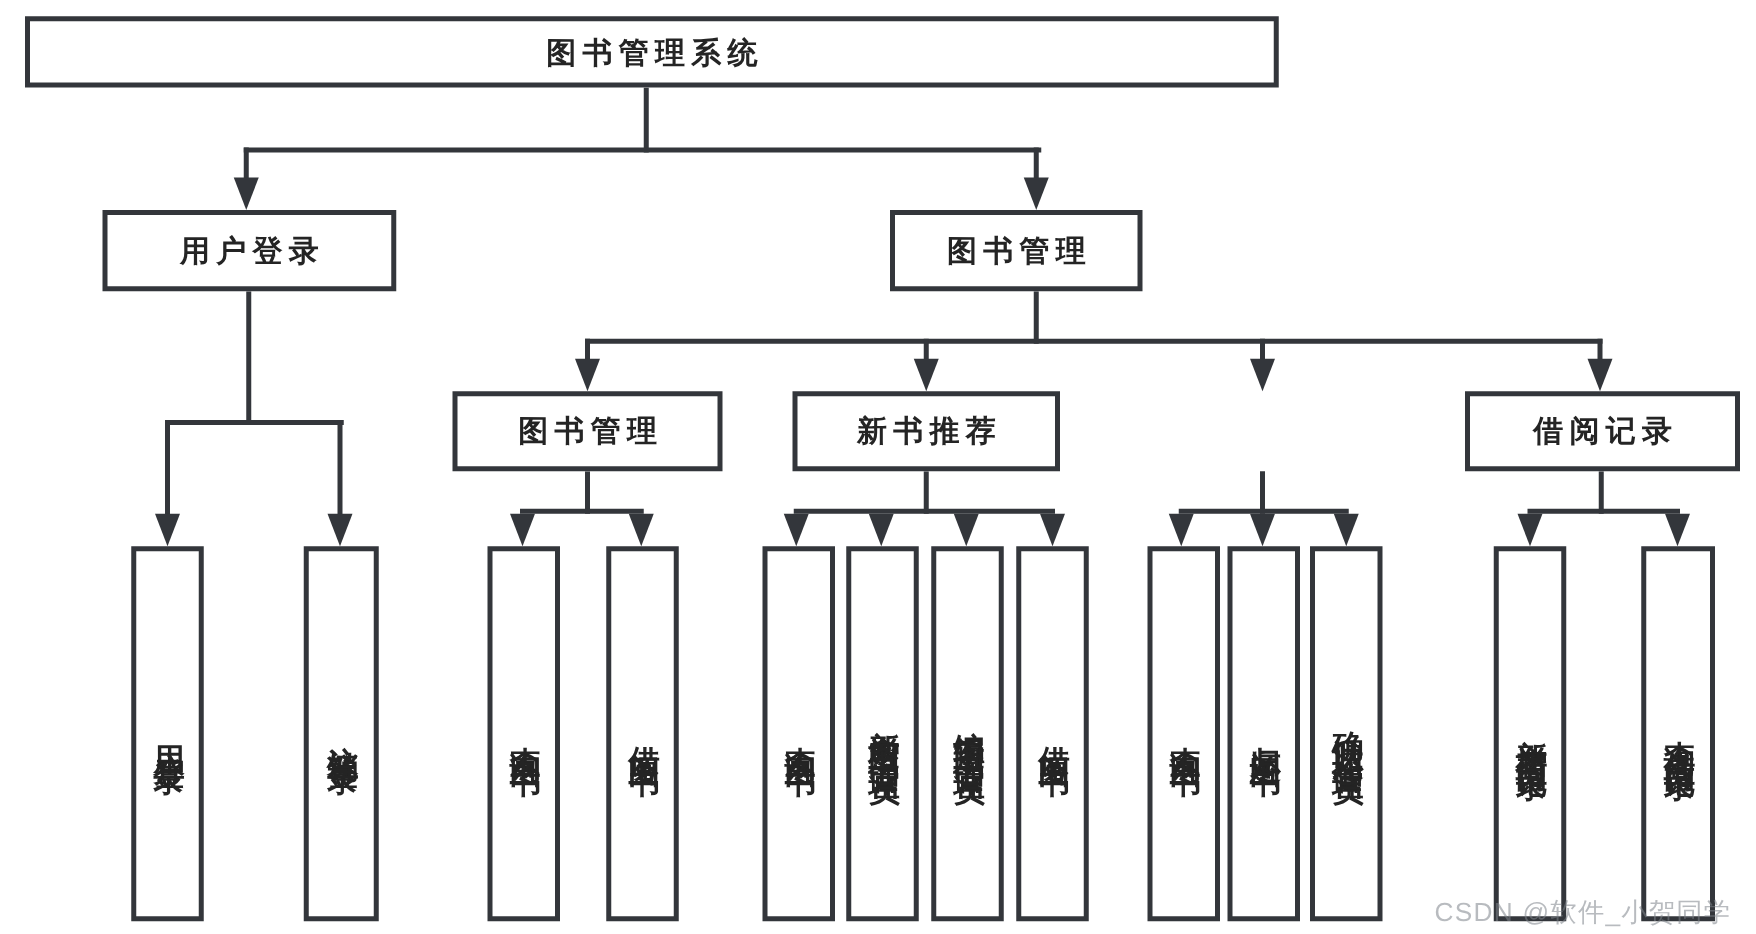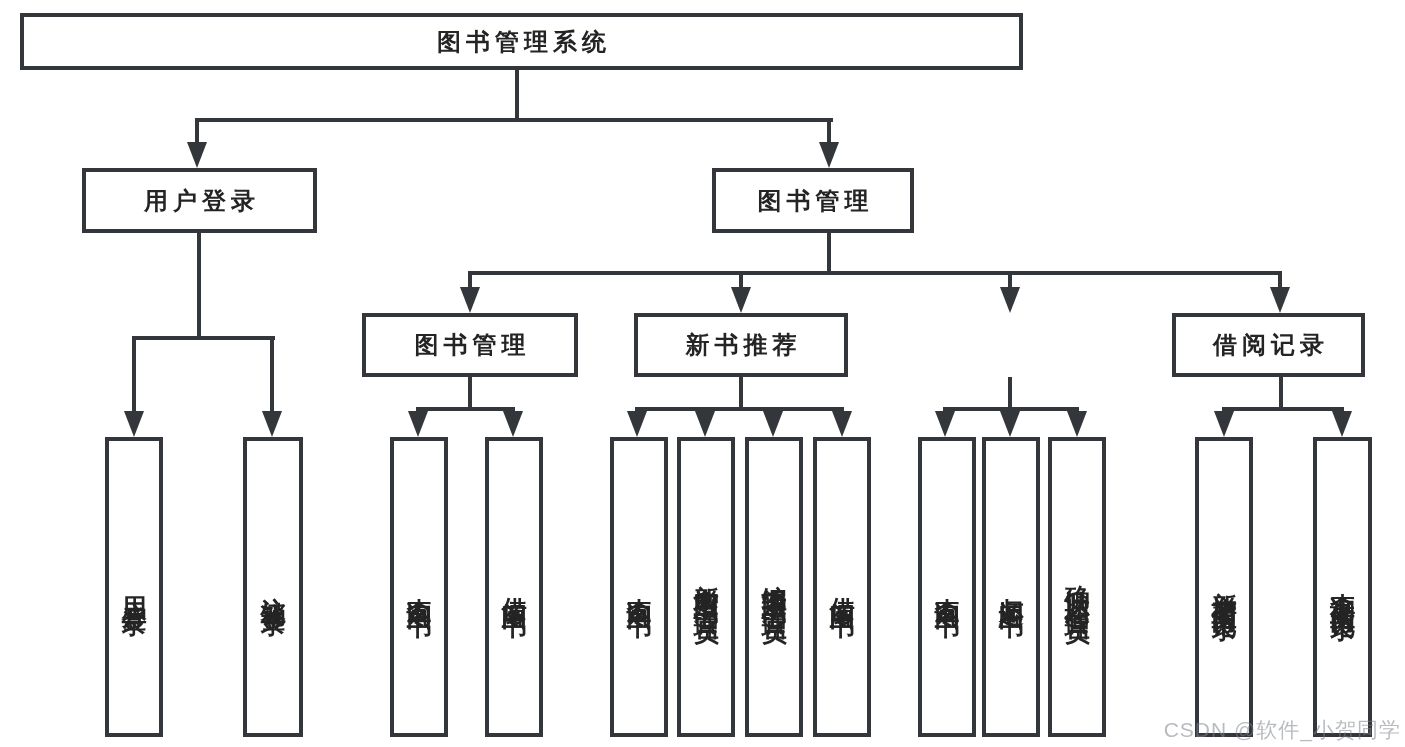--- a/index.html
+++ b/index.html
@@ -44,21 +44,21 @@
   .arr {
     position: absolute;
     width: 0; height: 0;
     border-left: 10px solid transparent;
     border-right: 10px solid transparent;
     border-top: 26px solid #33363b;
   }
   .watermark {
     position: absolute;
     top: 716px;
-    right: 4px;
+    right: 20px;
     font-size: 21px;
     color: rgba(125, 131, 138, 0.55);
     letter-spacing: 1px;
     z-index: 50;
     white-space: nowrap;
     text-align: right;
   }
 </style>
 </head>
 <body>
@@ -123,21 +123,21 @@
   <div class="box" style="left:712px; top:168px; width:202px; height:65px;">
     <span class="lbl">图书管理</span>
   </div>
 
   <div class="box" style="left:362px; top:313px; width:216px; height:64px;">
     <span class="lbl">图书管理</span>
   </div>
   <div class="box" style="left:634px; top:313px; width:214px; height:64px;">
     <span class="lbl">新书推荐</span>
   </div>
-  <div class="box" style="left:1172px; top:313px; width:193px; height:64px;">
+  <div class="box" style="left:1172px; top:313px; width:220px; height:64px;">
     <span class="lbl">借阅记录</span>
   </div>
 
   <div class="box leaf" style="left:105px; top:437px; width:58px; height:300px;">
     <span class="lbl">用户登录</span>
   </div>
   <div class="box leaf" style="left:243px; top:437px; width:60px; height:300px;">
     <span class="lbl">注销登录</span>
   </div>
 

